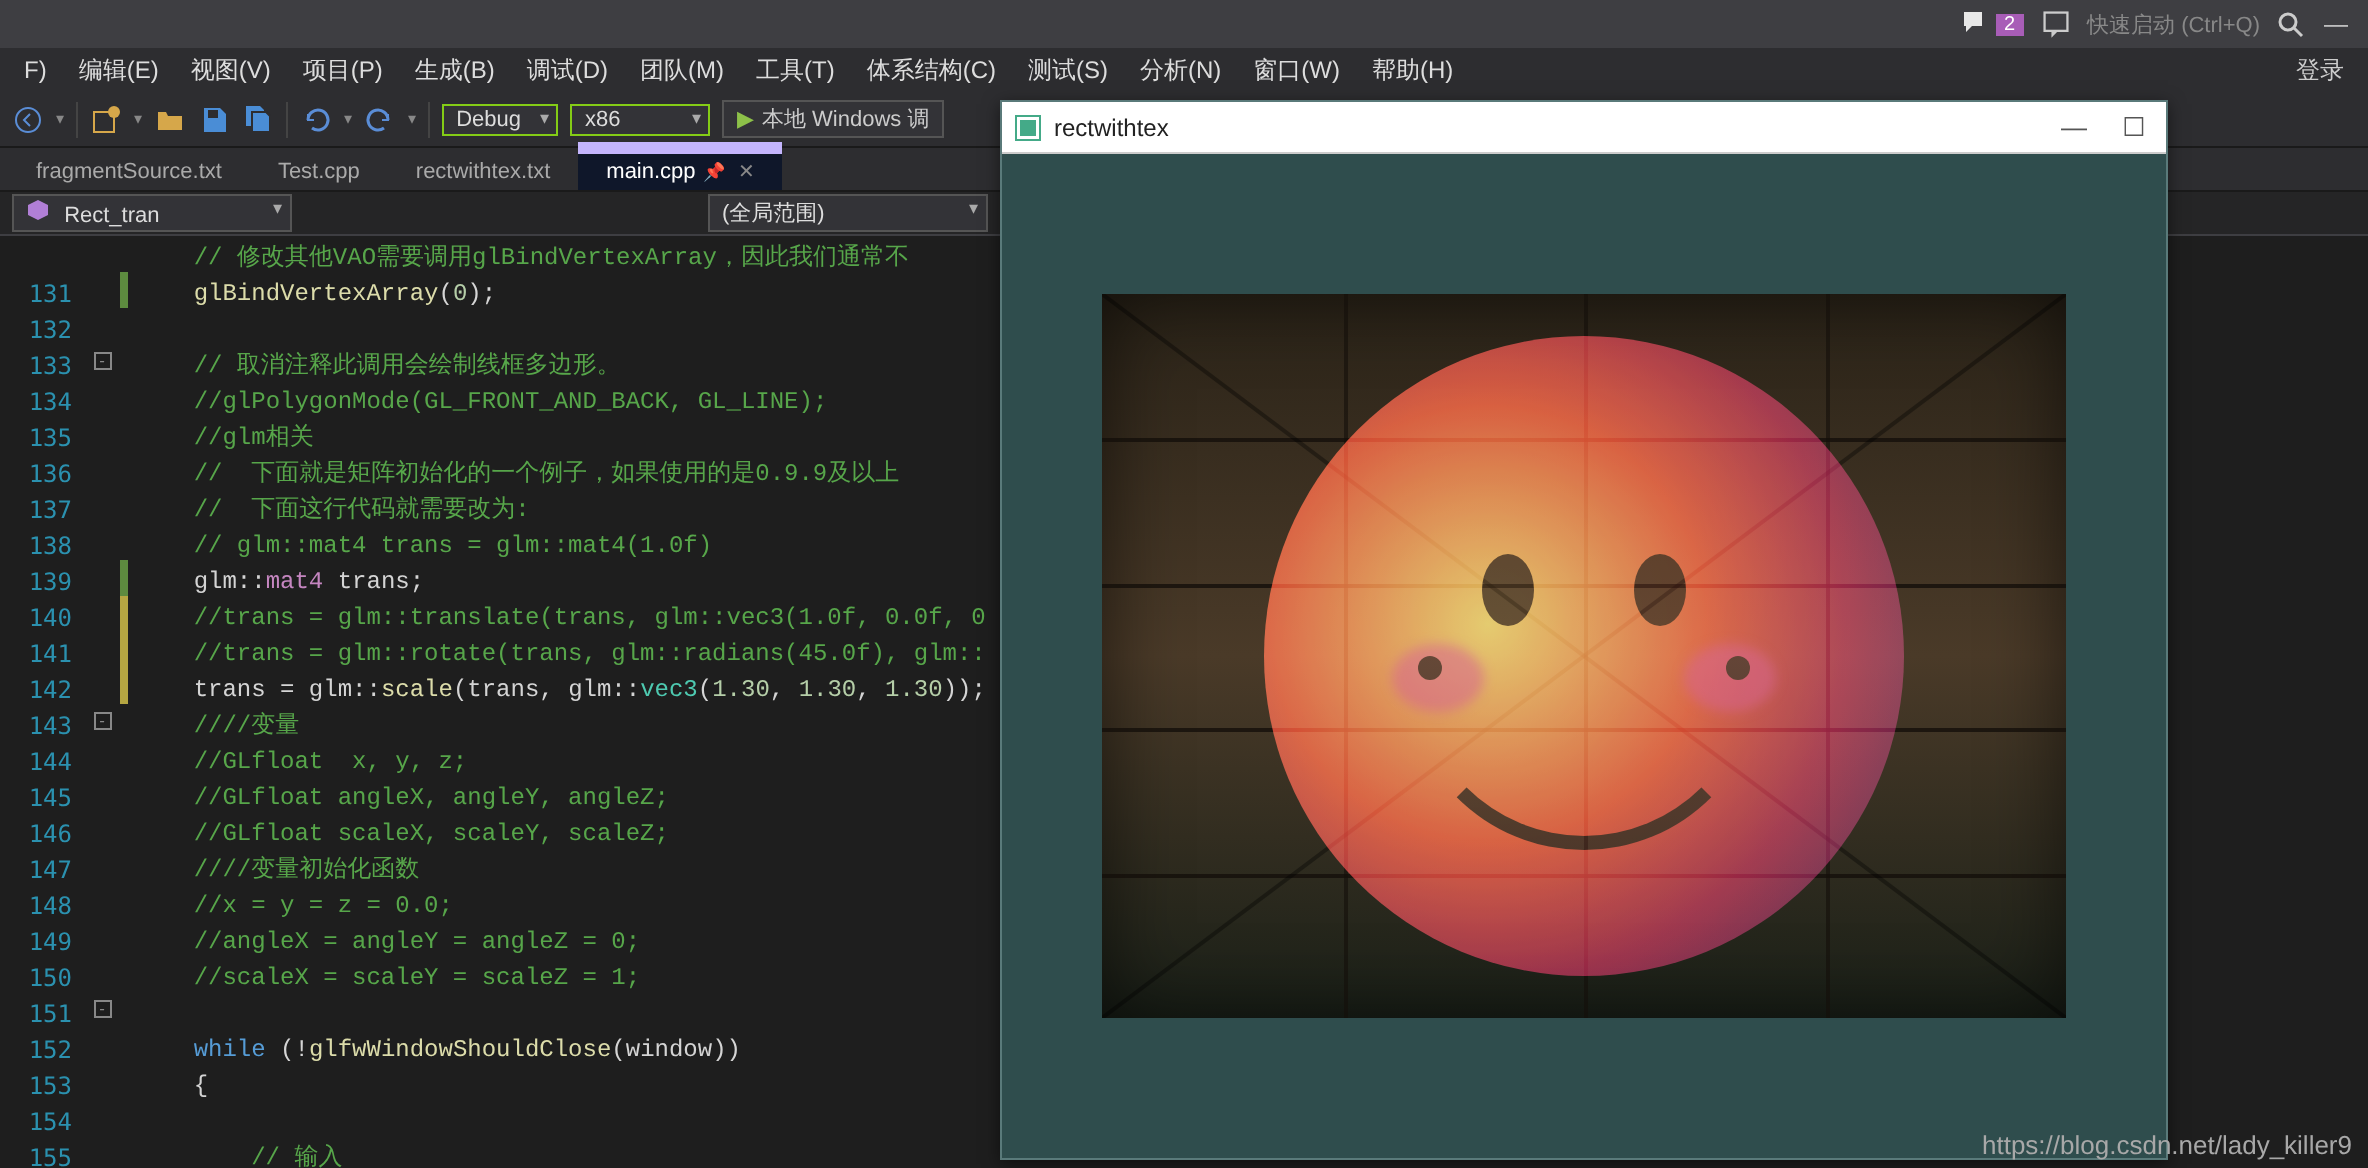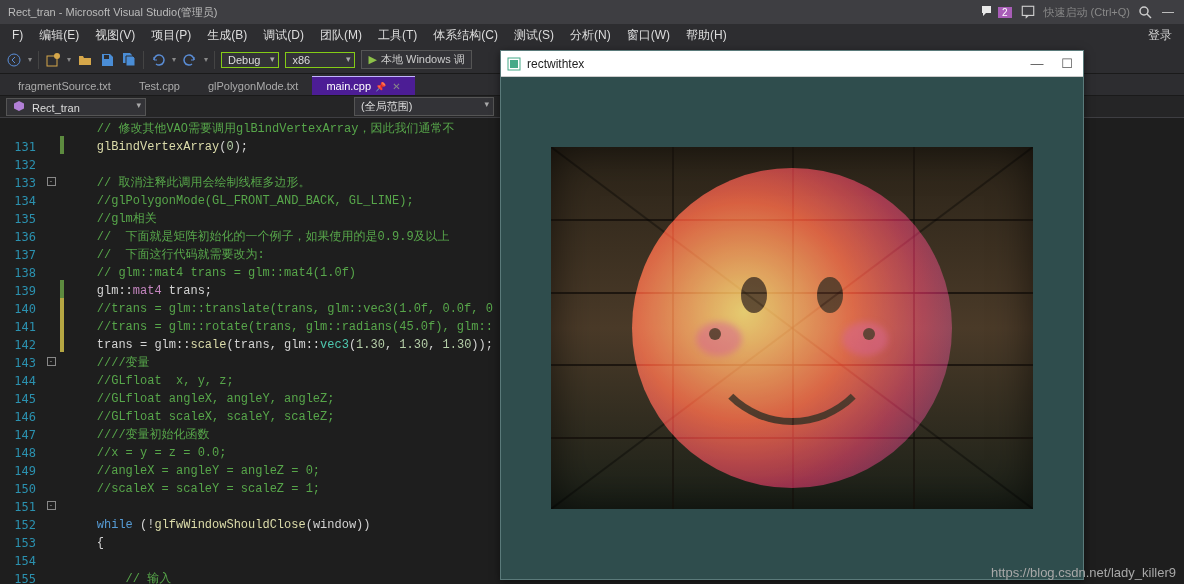--- a/index.html
+++ b/index.html
@@ -16,21 +16,21 @@
 .menubar .login { margin-left:auto; color:#ccc; }
 .toolbar { height:28px; background:#2d2d30; border-bottom:1px solid #1a1a1a; display:flex; align-items:center; gap:6px; padding:0 6px; }
 .tb-icon { width:16px; height:16px; display:inline-flex; align-items:center; justify-content:center; }
 .tb-sep { width:1px; height:18px; background:#444; }
 .dropdown { background:#333337; border:1px solid #84cc16; color:#ddd; padding:1px 18px 1px 6px; font-size:11px; position:relative; }
 .dropdown:after { content:"▾"; position:absolute; right:4px; color:#aaa; font-size:9px; }
 .play { color:#8dc149; font-size:11px; }
 .run-btn { background:#333337; border:1px solid #555; padding:1px 6px; display:flex; align-items:center; gap:4px; font-size:11px; }
 .filetabs { height:22px; background:#2d2d30; display:flex; align-items:flex-end; padding-left:4px; border-bottom:1px solid #1a1a1a; }
 .filetab { padding:3px 14px; color:#aaa; font-size:11px; background:#2d2d30; cursor:pointer; }
-.filetab.active { background:#4c1d95; color:#fff; border-top:1px solid #c4b5fd; }
+.filetab.active { background:#0f172a; color:#fff; border-top:6px solid #c4b5fd; }
 .filetab .pin { font-size:9px; margin-left:4px; color:#888; }
 .filetab .close { font-size:10px; margin-left:6px; color:#888; }
 .navbar { height:22px; background:#252526; display:flex; align-items:center; padding:0 6px; gap:8px; border-bottom:1px solid #3e3e42; }
 .combo { background:#333337; border:1px solid #555; color:#ddd; padding:1px 18px 1px 6px; font-size:11px; position:relative; min-width:140px; }
 .combo:after { content:"▾"; position:absolute; right:4px; color:#aaa; font-size:9px; }
 .cube { width:12px; height:12px; display:inline-block; margin-right:4px; }
 .editor { position:absolute; top:118px; left:0; right:0; bottom:0; background:#1e1e1e; display:flex; }
 .gutter { width:42px; background:#1e1e1e; color:#2b91af; text-align:right; padding:2px 6px 2px 1px; font:12px/18px Consolas,monospace; }
 .gutter div { height:18px; }
 .folds { width:18px; background:#1e1e1e; font:10px/18px Consolas,monospace; color:#888; }
@@ -72,21 +72,20 @@
 .smile { position:absolute; top:46%; left:50%; width:180px; height:110px; margin-left:-90px; border:7px solid rgba(20,10,10,0.9); border-top:none; border-left-color:transparent; border-right-color:transparent; border-radius:0 0 120px 120px; }
 .smile-end { position:absolute; width:12px; height:12px; background:rgba(20,10,10,0.9); border-radius:50%; }
 .smile-end.l { top:50%; left:24%; }
 .smile-end.r { top:50%; right:24%; }
 .watermark { position:absolute; right:8px; bottom:4px; color:#a8a8a8; font-size:13px; z-index:20; }
 </style>
 </head>
 <body>
 
 <div class="titlebar">
-  <span>Rect_tran - Microsoft Visual Studio(管理员)</span>
   <div class="right">
     <span class="flag">
       <svg viewBox="0 0 14 14">
           <path d="M2 1 L11 1 L11 8 L6 8 L3 11 L3 8 L2 8 Z" fill="#e8e8e8"></path>
         </svg>
     </span>
     <span class="badge">2</span>
     <span class="tb-icon">
       <svg viewBox="0 0 14 14">
           <rect x="2" y="2" width="10" height="8" fill="none" stroke="#ccc"></rect>
@@ -176,21 +175,21 @@
   <span class="dropdown" style="min-width:70px;">x86</span>
   <span class="run-btn">
     <span class="play">▶</span>
     <span>本地 Windows 调</span>
   </span>
 </div>
 
 <div class="filetabs">
     <div class="filetab">fragmentSource.txt</div>
     <div class="filetab">Test.cpp</div>
-    <div class="filetab">glPolygonMode.txt</div>
+    <div class="filetab">rectwithtex.txt</div>
     <div class="filetab active">main.cpp<span class="pin">📌</span><span class="close">✕</span></div>
   </div>
 
 <div class="navbar">
   <span class="combo">
     <span class="cube"><svg viewBox="0 0 12 12">
           <path d="M6 1 L11 3.5 L11 8.5 L6 11 L1 8.5 L1 3.5 Z" fill="#b17fd6"></path>
         </svg></span>
     <span>Rect_tran</span>
   </span>

